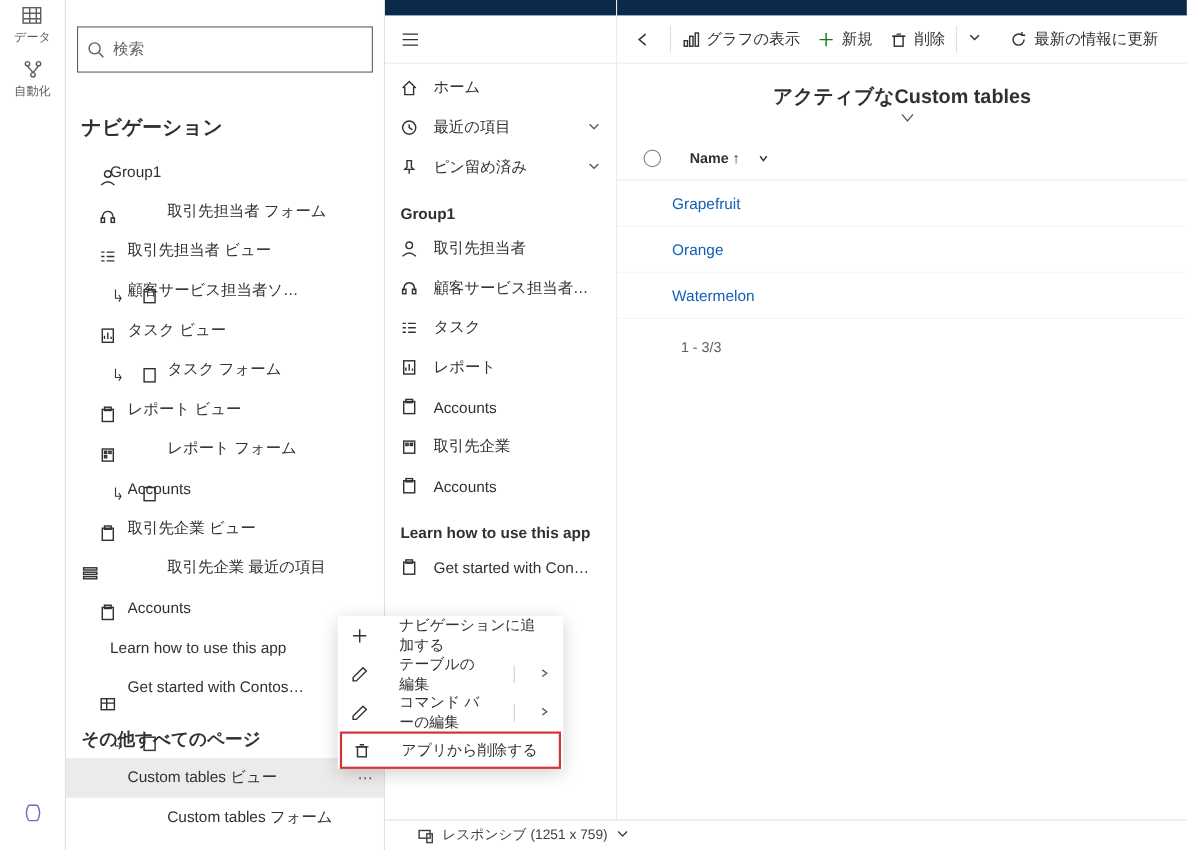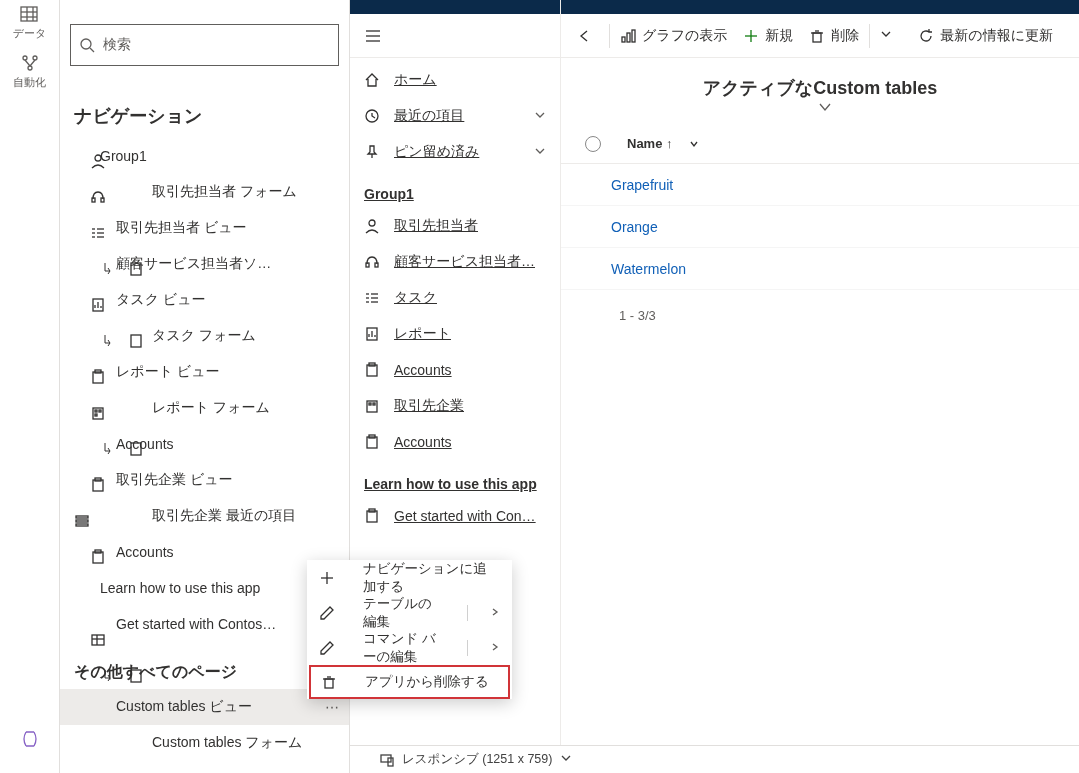--- a/index.html
+++ b/index.html
@@ -23,21 +23,21 @@
 .nav-row .ico { width:16px; height:16px; margin-right:10px; display:inline-flex; align-items:center; justify-content:center; }
 .nav-row .ico2 { width:16px; height:16px; margin-right:8px; display:inline-flex; align-items:center; justify-content:center; }
 .nav-row .txt { white-space:nowrap; overflow:hidden; text-overflow:ellipsis; flex:1; }
 .nav-row .dots { color:#605e5c; padding:0 10px; }
 .nav-section { font-size:16px; font-weight:600; padding:20px 14px 6px; }
 
 .sitemap { width: 210px; background:#fff; display:flex; flex-direction:column; position:relative; }
 .sitemap-top { height:14px; background:#0b2a4a; }
 .hamburger { height:44px; display:flex; align-items:center; padding-left:14px; border-bottom:1px solid #edebe9; }
 .hamburger svg { width:18px; height:18px; }
-.sm-list { padding:4px 0;text-decoration:underline; }
+.sm-list { padding:4px 0; }
 .sm-row { display:flex; align-items:center; height:36px; padding:0 14px; font-size:14px; cursor:pointer; position:relative; }
 .sm-row .ico { width:16px; height:16px; margin-right:14px; display:inline-flex; }
 .sm-row .txt { flex:1; white-space:nowrap; overflow:hidden; text-overflow:ellipsis; }
 .sm-row .chev { color:#605e5c; }
 .sm-group { font-size:14px; font-weight:600; padding:16px 14px 6px; }
 
 .content { flex:1; display:flex; flex-direction:column; background:#fff; border-left:1px solid #edebe9; }
 .content-top { height:14px; background:#0b2a4a; }
 .cmd-bar { height:44px; border-bottom:1px solid #edebe9; display:flex; align-items:center; padding:0 8px; font-size:14px; }
 .cmd-item { display:flex; align-items:center; padding:0 8px; height:100%; cursor:pointer; }

